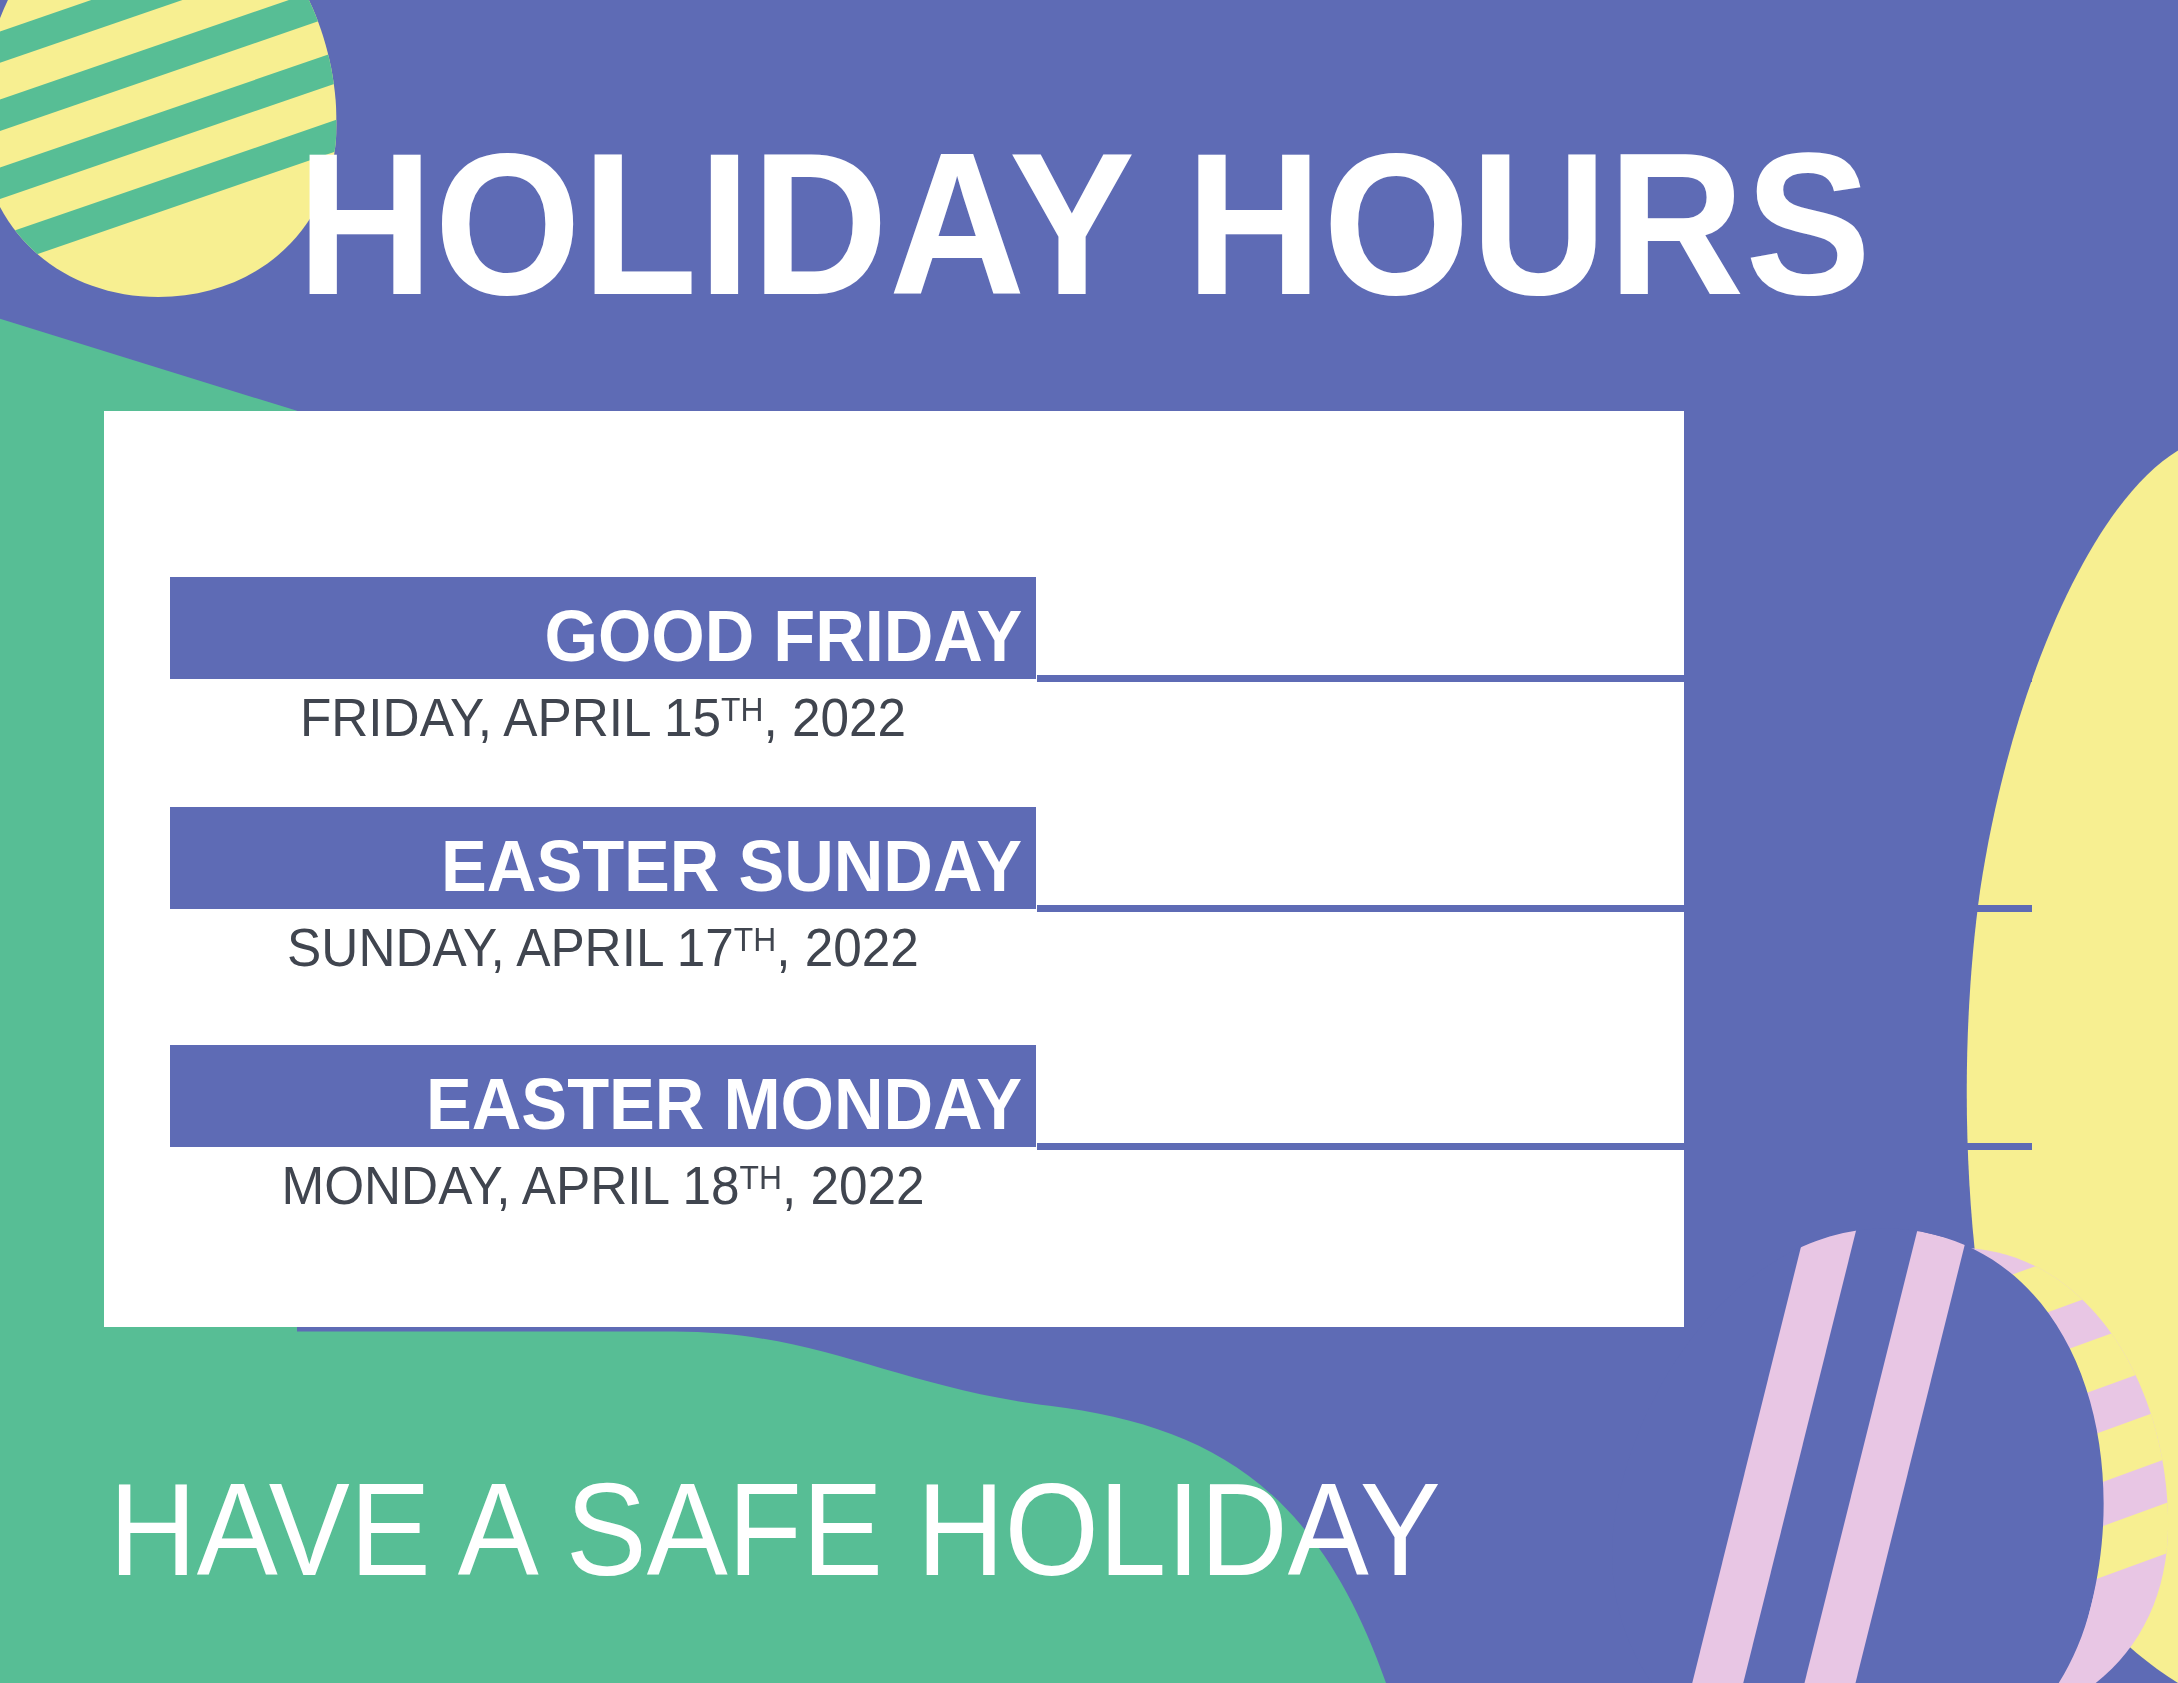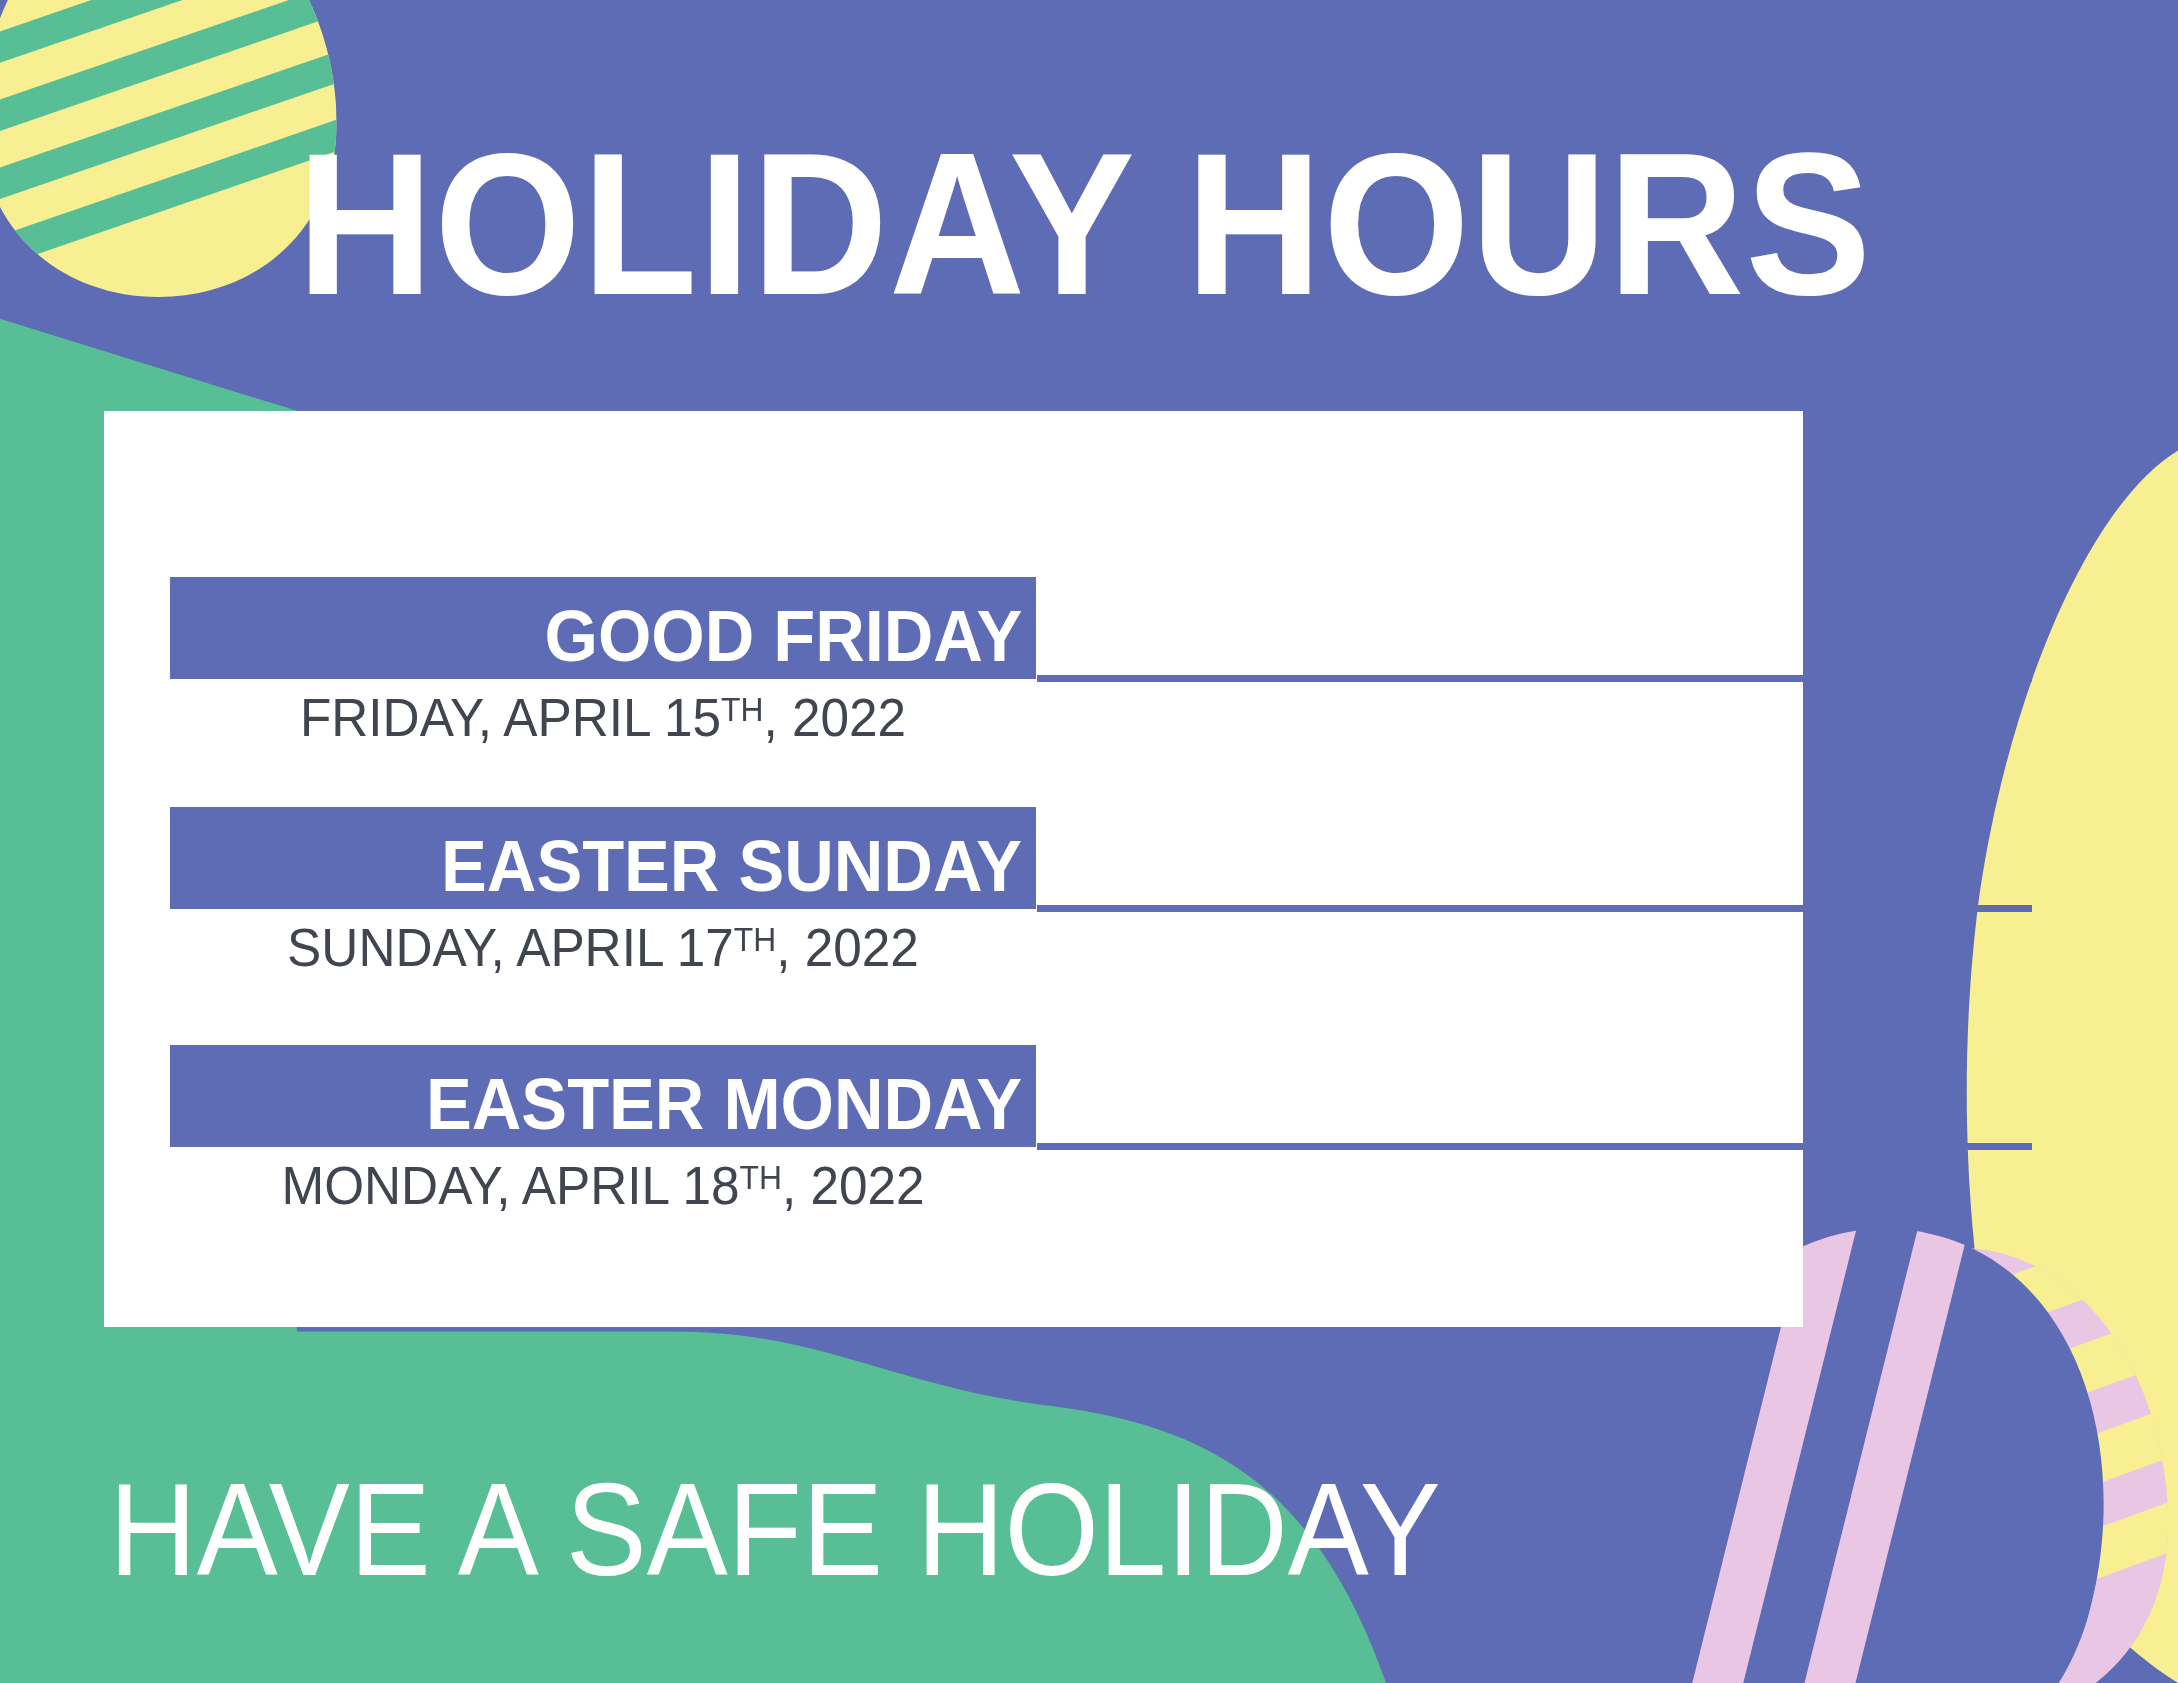--- a/index.html
+++ b/index.html
@@ -22,21 +22,21 @@
     position: absolute;
     left: 0; top: 0;
     width: 2178px; height: 1683px;
   }
 
   
   #card {
     position: absolute;
     left: 104px;
     top: 411px;
-    width: 1699px;
+    width: 1580px;
     height: 916px;
     background: #ffffff;
     z-index: 6;
   }
 
   
   #title {
     position: absolute;
     left: 297px;
     top: 117px;

